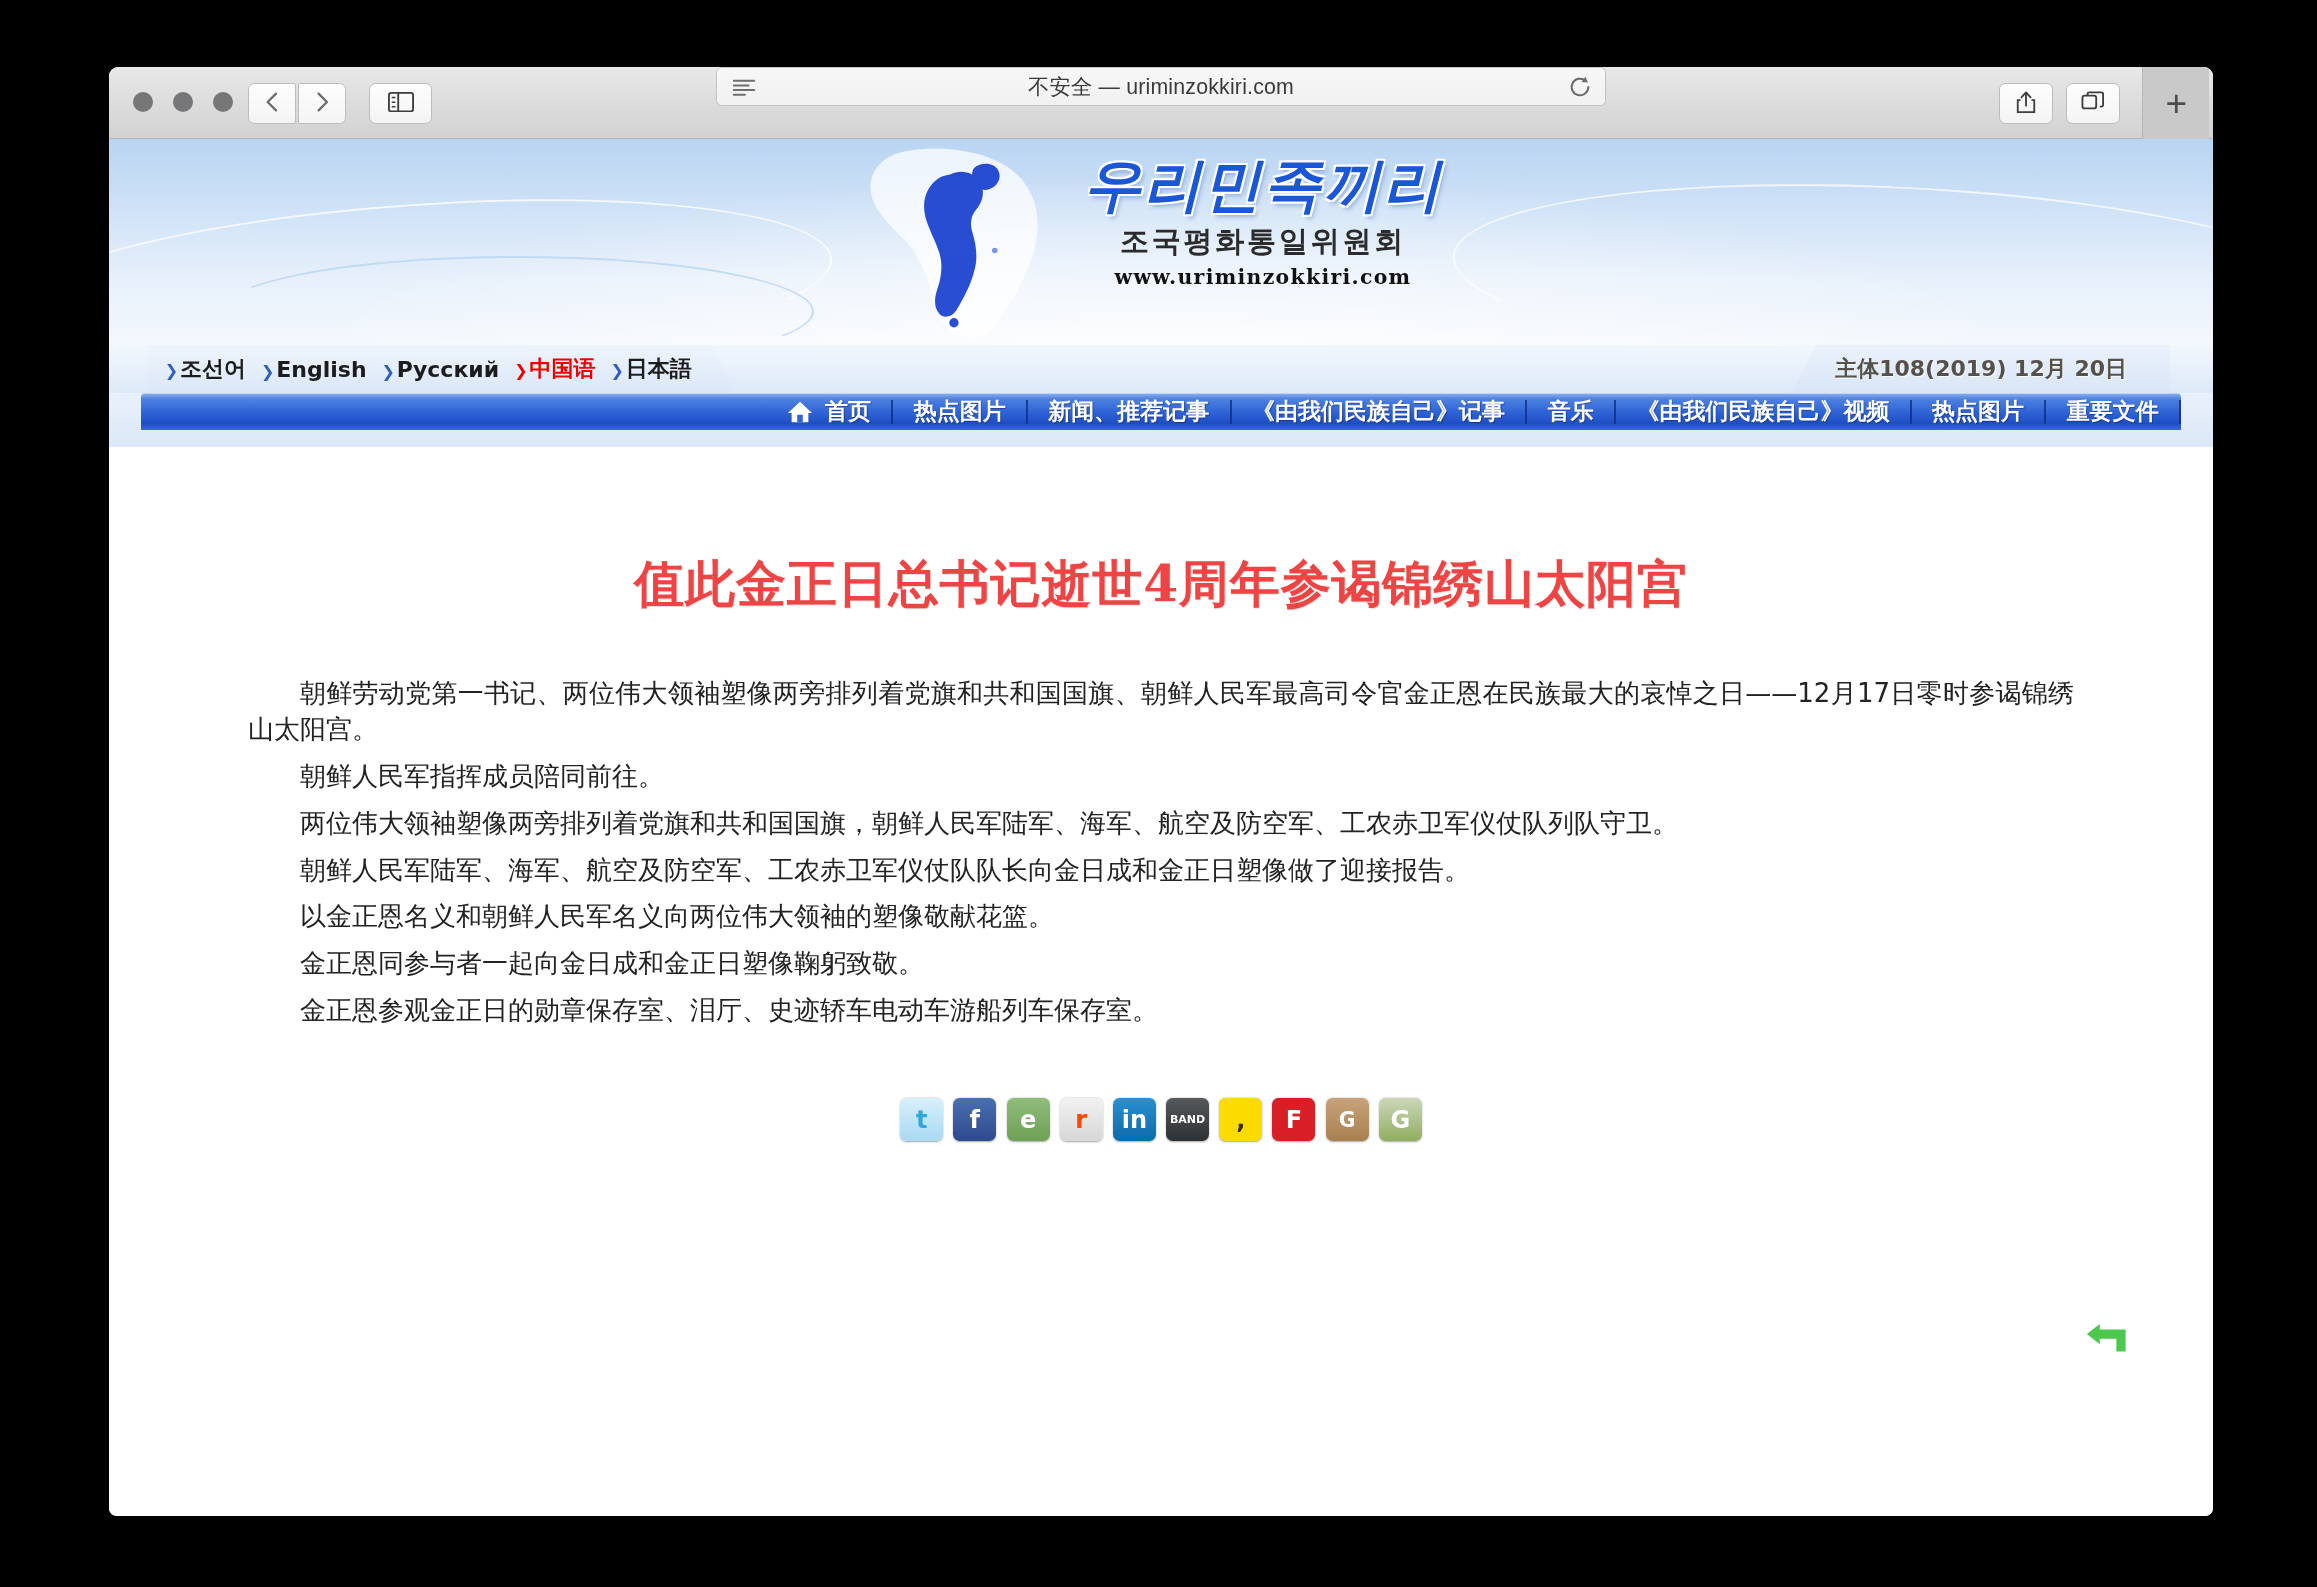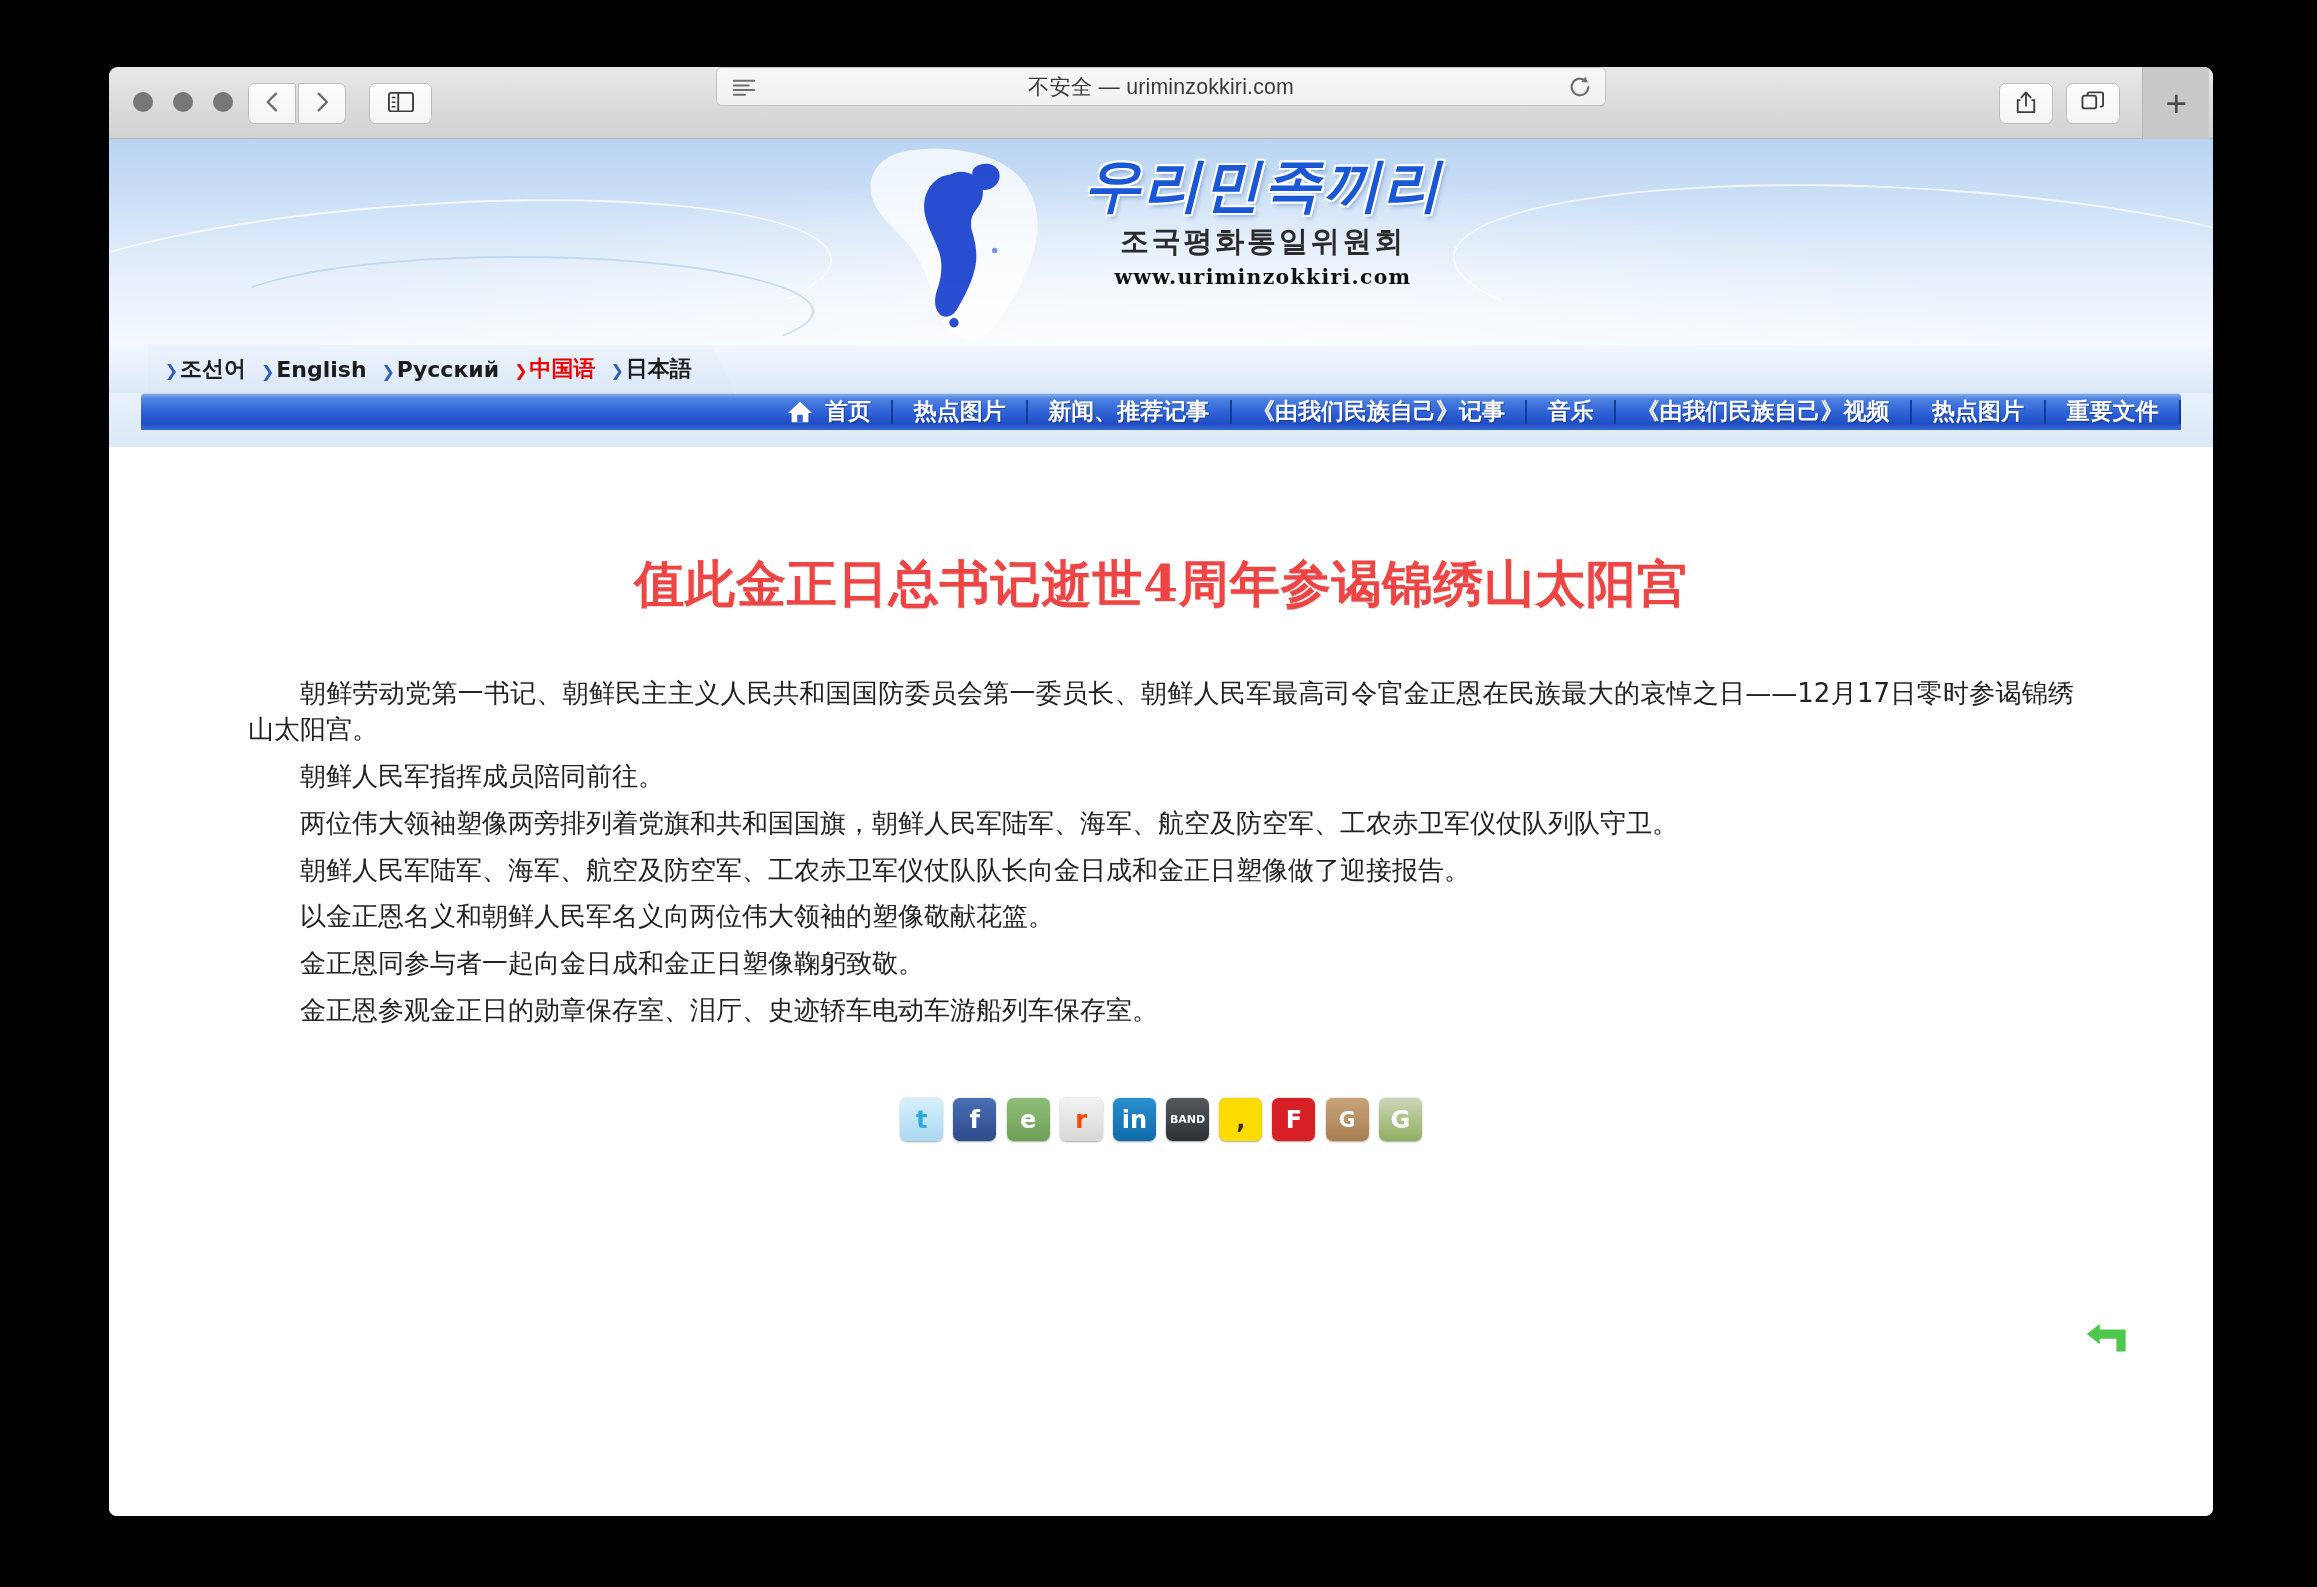--- a/index.html
+++ b/index.html
@@ -381,20 +381,23 @@
         <span class="lang-item active">
           <span class="bullet">❯</span>
           <span>中国语</span>
         </span>
         <span class="lang-item">
           <span class="bullet">❯</span>
           <span>日本語</span>
         </span>
       </div>
 
+      <div class="date-tab">
+        <span class="date-text">主体108(2019) 12月 20日</span>
+      </div>
     </div>
 
     <div class="nav-wrap">
       <div class="nav-bar">
         <div class="nav-inner">
           <span class="nav-item">
             <span class="home-icon">
               <svg width="28" height="26" viewBox="0 0 30 28">
                 <polygon points="15,3 28,15 24,15 24,25 6,25 6,15 2,15" fill="#ffffff"></polygon>
                 <rect x="12" y="17" width="6" height="8" fill="#2f63d6"></rect>
@@ -432,21 +435,21 @@
           </span>
           <span class="nav-sep"></span>
         </div>
       </div>
     </div>
 
     <div class="article">
       <h1 class="headline">值此金正日总书记逝世4周年参谒锦绣山太阳宫</h1>
 
       <div class="body-copy">
-        <p class="para">朝鲜劳动党第一书记、朝鲜民主主义人民共和国国防委员会第一委员长、朝鲜人民军最高司令官金正恩在民族最大的哀悼之日——12月17日零时参谒锦绣山太阳宫。</p>
+        <p class="para">朝鲜劳动党第一书记、两位伟大领袖塑像两旁排列着党旗和共和国国旗、朝鲜人民军最高司令官金正恩在民族最大的哀悼之日——12月17日零时参谒锦绣山太阳宫。</p>
         <p class="para">朝鲜人民军指挥成员陪同前往。</p>
         <p class="para">两位伟大领袖塑像两旁排列着党旗和共和国国旗，朝鲜人民军陆军、海军、航空及防空军、工农赤卫军仪仗队列队守卫。</p>
         <p class="para">朝鲜人民军陆军、海军、航空及防空军、工农赤卫军仪仗队队长向金日成和金正日塑像做了迎接报告。</p>
         <p class="para">以金正恩名义和朝鲜人民军名义向两位伟大领袖的塑像敬献花篮。</p>
         <p class="para">金正恩同参与者一起向金日成和金正日塑像鞠躬致敬。</p>
         <p class="para">金正恩参观金正日的勋章保存室、泪厅、史迹轿车电动车游船列车保存室。</p>
       </div>
 
       <div class="social-row">
         <div class="soc soc-twitter">

